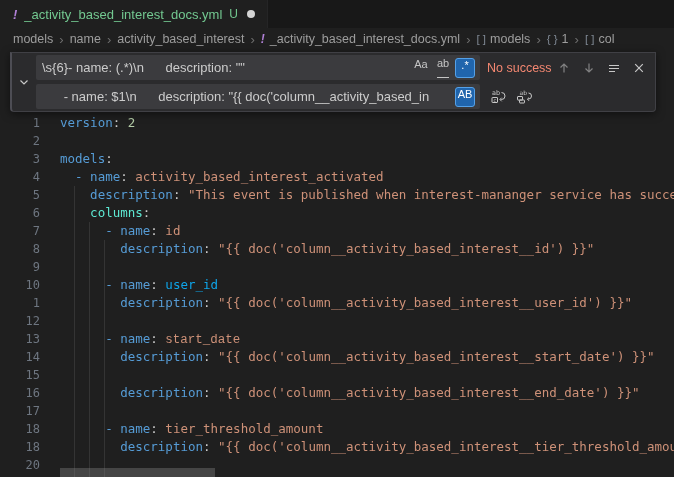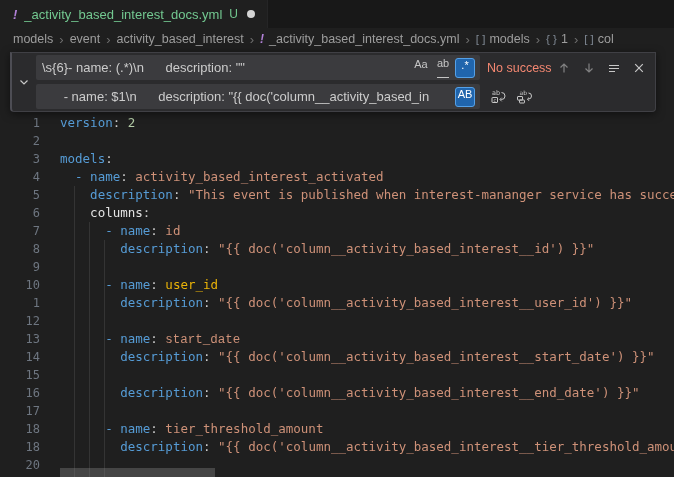--- a/index.html
+++ b/index.html
@@ -70,21 +70,21 @@
       <span class="mod-dot"></span>
     </div>
   </div>
 
   <div class="breadcrumb" id="breadcrumb">
       <span class="crumb">
         <span>models</span>
       </span>
       <span class="bc-sep">›</span>
       <span class="crumb">
-        <span>event</span>
+        <span>name</span>
       </span>
       <span class="bc-sep">›</span>
       <span class="crumb">
         <span>activity_based_interest</span>
       </span>
       <span class="bc-sep">›</span>
       <span class="crumb">
         <span class="excl">!</span>
         <span>_activity_based_interest_docs.yml</span>
       </span>
@@ -127,25 +127,25 @@
         <div>18</div>
         <div>18</div>
         <div>20</div>
       </div>
     <div class="code" id="code">
         <div class="line"><span style="color: rgb(86, 156, 214);">version</span><span style="color: rgb(204, 204, 204);">:</span><span style="color: rgb(212, 212, 212);"> </span><span style="color: rgb(181, 206, 168);">2</span></div>
         <div class="line"></div>
         <div class="line"><span style="color: rgb(86, 156, 214);">models</span><span style="color: rgb(204, 204, 204);">:</span></div>
         <div class="line"><span style="color: rgb(212, 212, 212);">  </span><span style="color: rgb(86, 156, 214);">- name</span><span style="color: rgb(204, 204, 204);">:</span><span style="color: rgb(206, 145, 120);"> activity_based_interest_activated</span></div>
         <div class="line"><span style="color: rgb(212, 212, 212);">    </span><span style="color: rgb(86, 156, 214);">description</span><span style="color: rgb(204, 204, 204);">:</span><span style="color: rgb(206, 145, 120);"> "This event is published when interest-mananger service has success</span></div>
-        <div class="line"><span style="color: rgb(212, 212, 212);">    </span><span style="color: #e5e5e5;">columns</span><span style="color: rgb(204, 204, 204);">:</span></div>
+        <div class="line"><span style="color: rgb(212, 212, 212);">    </span><span style="color: #5eead4;">columns</span><span style="color: rgb(204, 204, 204);">:</span></div>
         <div class="line"><span style="color: rgb(212, 212, 212);">      </span><span style="color: rgb(86, 156, 214);">- name</span><span style="color: rgb(204, 204, 204);">:</span><span style="color: rgb(206, 145, 120);"> id</span></div>
         <div class="line"><span style="color: rgb(212, 212, 212);">        </span><span style="color: rgb(86, 156, 214);">description</span><span style="color: rgb(204, 204, 204);">:</span><span style="color: rgb(206, 145, 120);"> "{{ doc('column__activity_based_interest__id') }}"</span></div>
         <div class="line"></div>
-        <div class="line"><span style="color: rgb(212, 212, 212);">      </span><span style="color: rgb(86, 156, 214);">- name</span><span style="color: rgb(204, 204, 204);">:</span><span style="color: #eab308;"> user_id</span></div>
+        <div class="line"><span style="color: rgb(212, 212, 212);">      </span><span style="color: rgb(86, 156, 214);">- name</span><span style="color: rgb(204, 204, 204);">:</span><span style="color: #0ea5e9;"> user_id</span></div>
         <div class="line"><span style="color: rgb(212, 212, 212);">        </span><span style="color: rgb(86, 156, 214);">description</span><span style="color: rgb(204, 204, 204);">:</span><span style="color: rgb(206, 145, 120);"> "{{ doc('column__activity_based_interest__user_id') }}"</span></div>
         <div class="line"></div>
         <div class="line"><span style="color: rgb(212, 212, 212);">      </span><span style="color: rgb(86, 156, 214);">- name</span><span style="color: rgb(204, 204, 204);">:</span><span style="color: rgb(206, 145, 120); font-family: Liberation Mono, monospace;"> start_date</span></div>
         <div class="line"><span style="color: rgb(212, 212, 212);">        </span><span style="color: rgb(86, 156, 214);">description</span><span style="color: rgb(204, 204, 204);">:</span><span style="color: rgb(206, 145, 120);"> "{{ doc('column__activity_based_interest__start_date') }}"</span></div>
         <div class="line"></div>
         <div class="line"><span style="color: rgb(212, 212, 212);">        </span><span style="color: rgb(86, 156, 214);">description</span><span style="color: rgb(204, 204, 204);">:</span><span style="color: rgb(206, 145, 120);"> "{{ doc('column__activity_based_interest__end_date') }}"</span></div>
         <div class="line"></div>
         <div class="line"><span style="color: rgb(212, 212, 212);">      </span><span style="color: rgb(86, 156, 214);">- name</span><span style="color: rgb(204, 204, 204);">:</span><span style="color: rgb(206, 145, 120);"> tier_threshold_amount</span></div>
         <div class="line"><span style="color: rgb(212, 212, 212);">        </span><span style="color: rgb(86, 156, 214);">description</span><span style="color: rgb(204, 204, 204);">:</span><span style="color: rgb(206, 145, 120);"> "{{ doc('column__activity_based_interest__tier_threshold_amount</span></div>
       </div>

